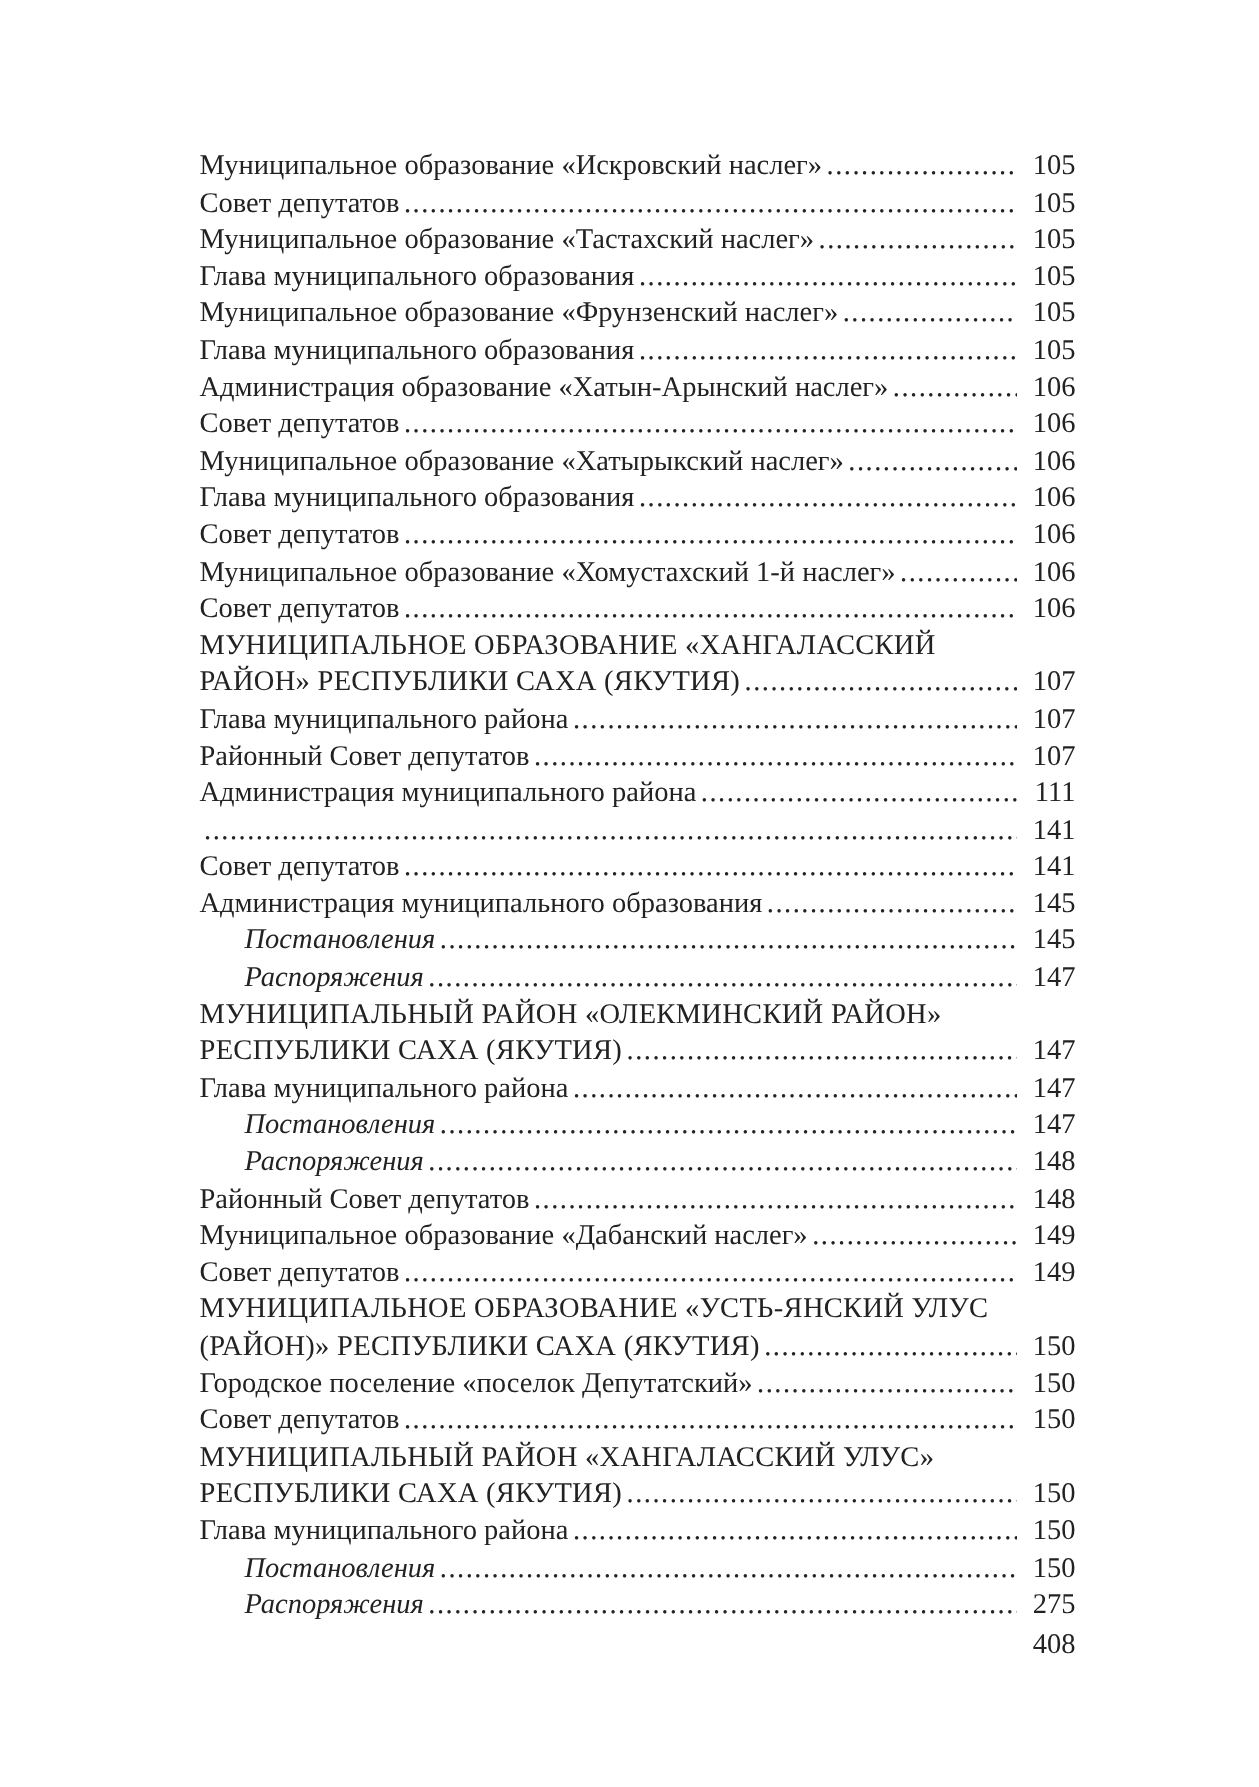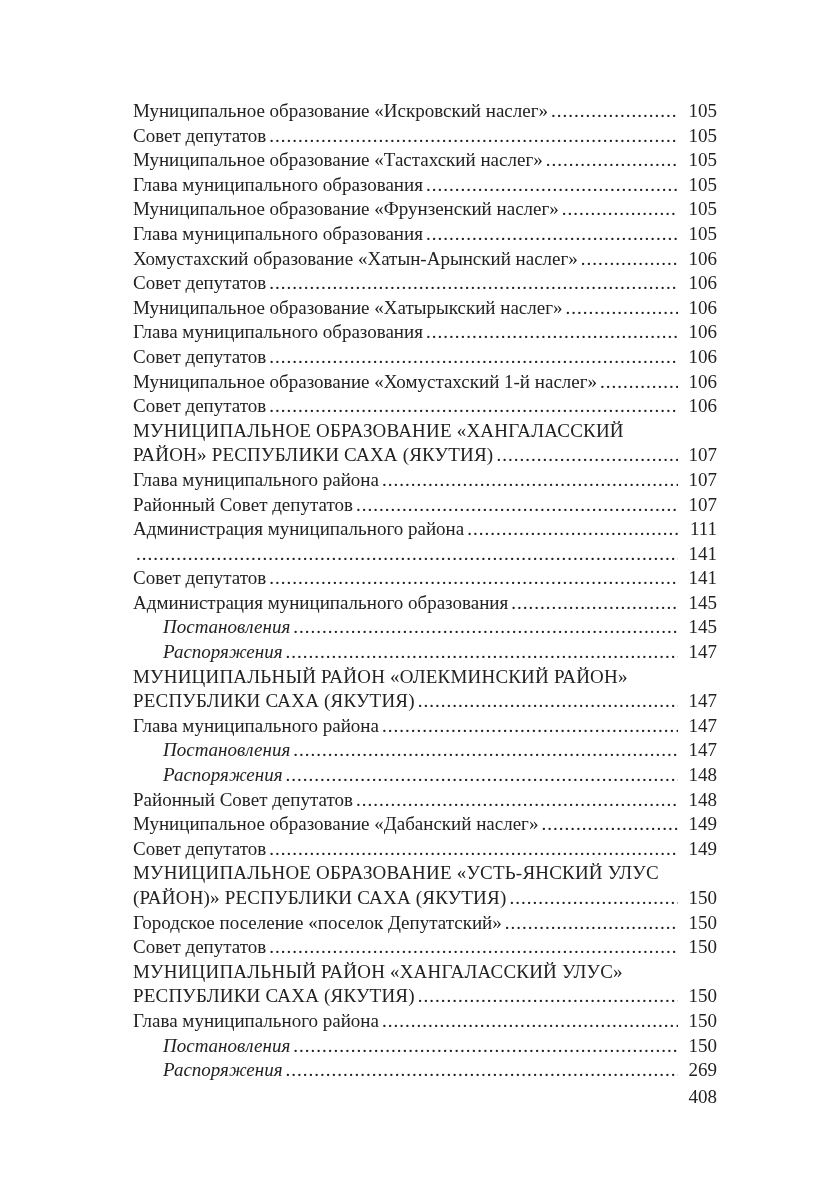--- a/index.html
+++ b/index.html
@@ -101,21 +101,21 @@
         <span class="t">Муниципальное образование «Фрунзенский наслег»</span>
         <span class="leader"></span>
         <span class="p">105</span>
       </div>
       <div class="row">
         <span class="t">Глава муниципального образования</span>
         <span class="leader"></span>
         <span class="p">105</span>
       </div>
       <div class="row">
-        <span class="t">Хомустахский образование «Хатын-Арынский наслег»</span>
+        <span class="t">Администрация образование «Хатын-Арынский наслег»</span>
         <span class="leader"></span>
         <span class="p">106</span>
       </div>
       <div class="row">
         <span class="t">Совет депутатов</span>
         <span class="leader"></span>
         <span class="p">106</span>
       </div>
       <div class="row">
         <span class="t">Муниципальное образование «Хатырыкский наслег»</span>
@@ -259,17 +259,17 @@
         <span class="p">150</span>
       </div>
       <div class="row ital">
         <span class="t">Постановления</span>
         <span class="leader"></span>
         <span class="p">150</span>
       </div>
       <div class="row ital">
         <span class="t">Распоряжения</span>
         <span class="leader"></span>
-        <span class="p">269</span>
+        <span class="p">275</span>
       </div>
     </div>
   <div class="footer">408</div>
 </div>
 
 </body></html>

